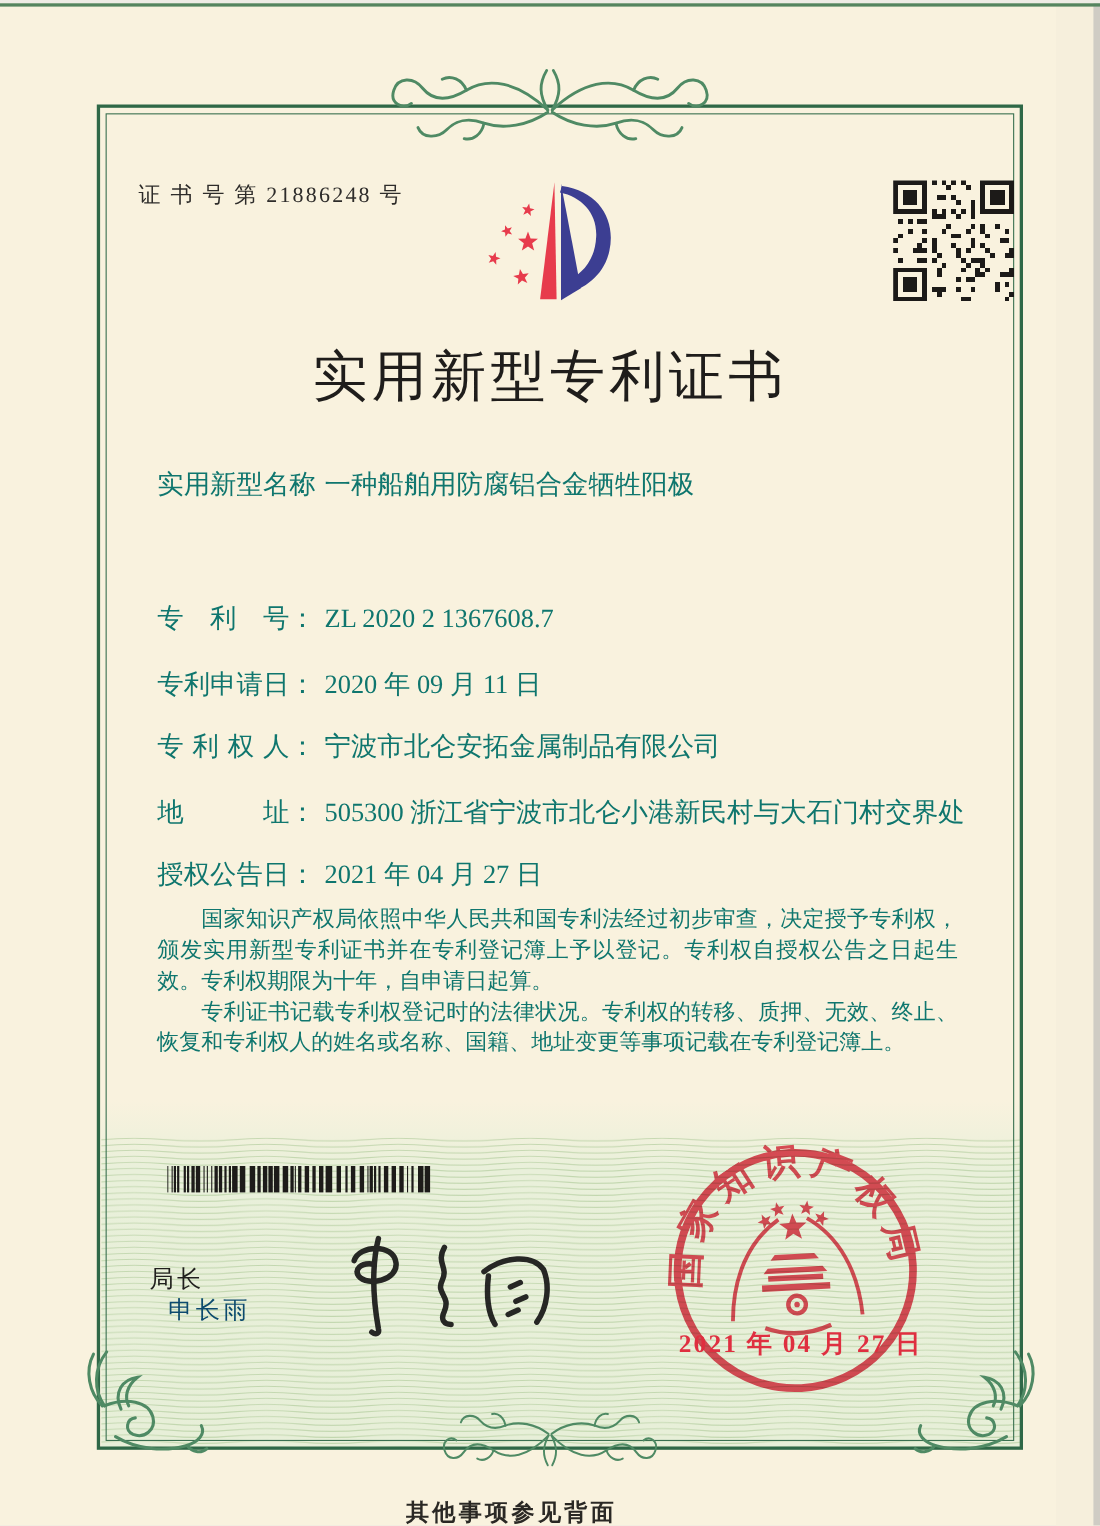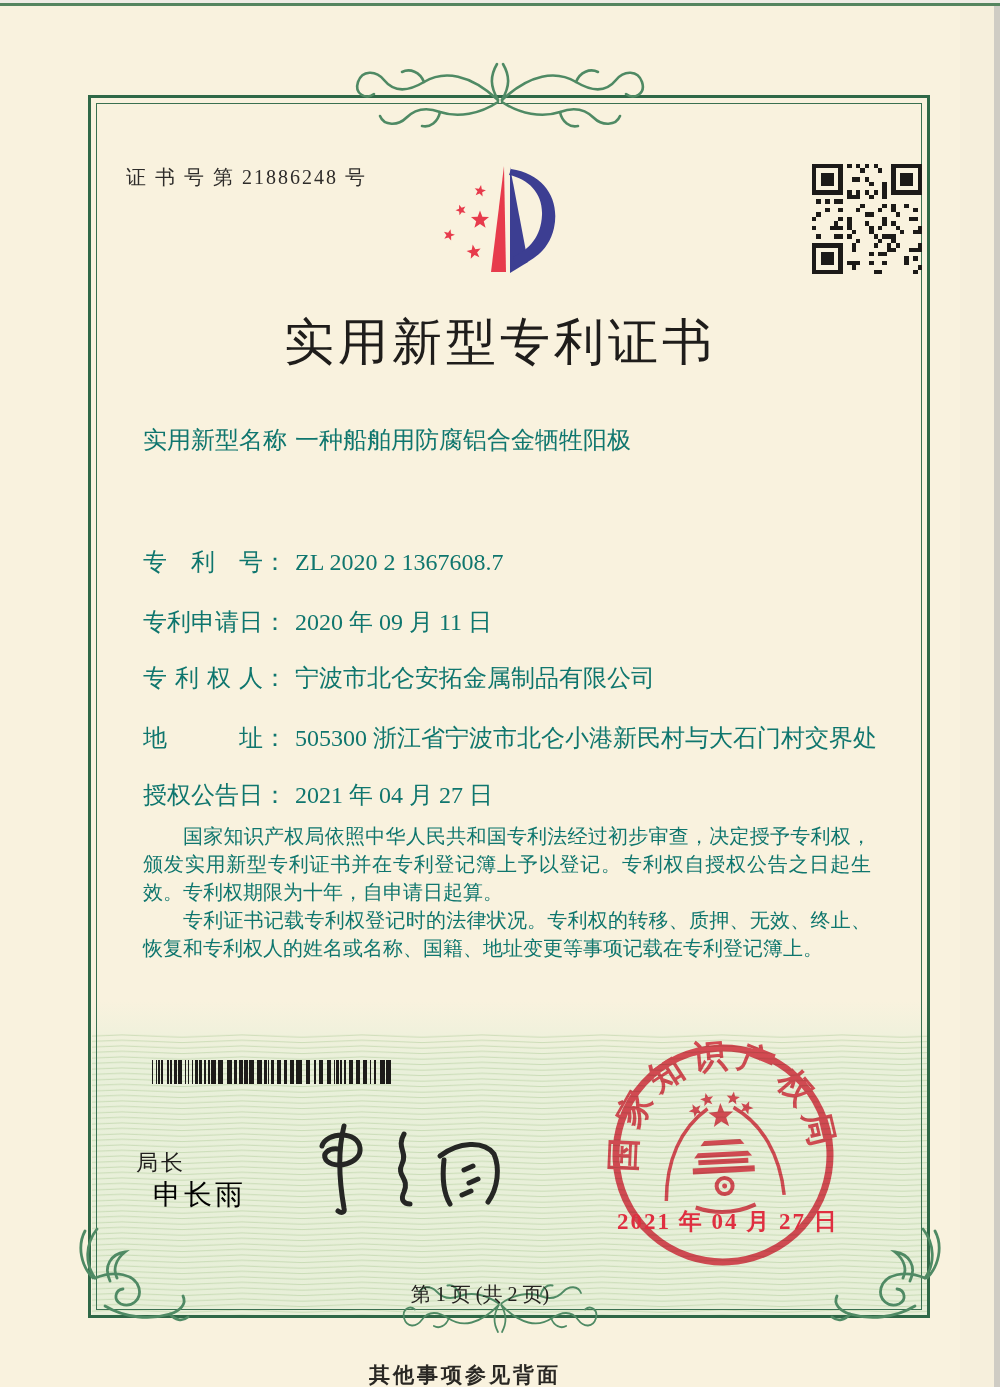--- a/index.html
+++ b/index.html
@@ -30,21 +30,21 @@
   .grant2{position:absolute;left:370px;top:0;white-space:nowrap;}
   
   .paras{left:143px;top:822px;width:728px;font-size:20px;line-height:28px;text-align:justify;color:#0f766e;}
   .paras p{margin:0;text-indent:2em;}
   
   .band{left:92px;top:1000px;}
   
   .barcode{left:152px;top:1060px;}
   
   .signer-title{left:136px;top:1136px;font-size:22px;letter-spacing:3px;color:#201f1d;margin-top:12px;}
-  .signer-name{left:153px;top:1176px;font-size:28px;letter-spacing:3px;color:#000000;}
+  .signer-name{left:153px;top:1176px;font-size:22px;letter-spacing:3px;color:#0c4a6e;}
   .signature{left:292px;top:1112px;}
   
   .seal{left:598px;top:1030px;opacity:.9;mix-blend-mode:multiply;}
   .seal-date{left:617px;top:1206px;font-size:23px;font-weight:600;letter-spacing:2px;color:#df2f40;white-space:nowrap;}
   
   .page-info{left:0;top:1281px;width:960px;text-align:center;font-size:20px;color:#23211e;}
   .back-note{left:0;top:1337px;width:930px;text-align:center;font-size:21px;font-weight:600;letter-spacing:3px;color:#2a2824;margin-top:24px;}
   .orn{color:#4f8a64;}
 </style>
 </head>
@@ -355,16 +355,15 @@
         <circle cx="125" cy="156" r="8" fill="none" stroke="#e23b4e" stroke-width="4"></circle>
         <circle cx="125" cy="156" r="2.5"></circle>
         <path d="M66,168 C68,128 84,96 112,78" fill="none" stroke="#e23b4e" stroke-width="3.5"></path>
         <path d="M184,168 C182,128 166,96 138,78" fill="none" stroke="#e23b4e" stroke-width="3.5"></path>
         <path d="M95,176 C115,184 135,184 155,176" fill="none" stroke="#e23b4e" stroke-width="4"></path>
       </g>
     </g>
   </svg>
   <div class="abs seal-date">2021 年 04 月 27 日</div>
 
-  <div class="abs page-info">第 1 页 (共 2 页)</div>
   <div class="abs back-note">其他事项参见背面</div>
 
 </div>
 
 </body></html>

